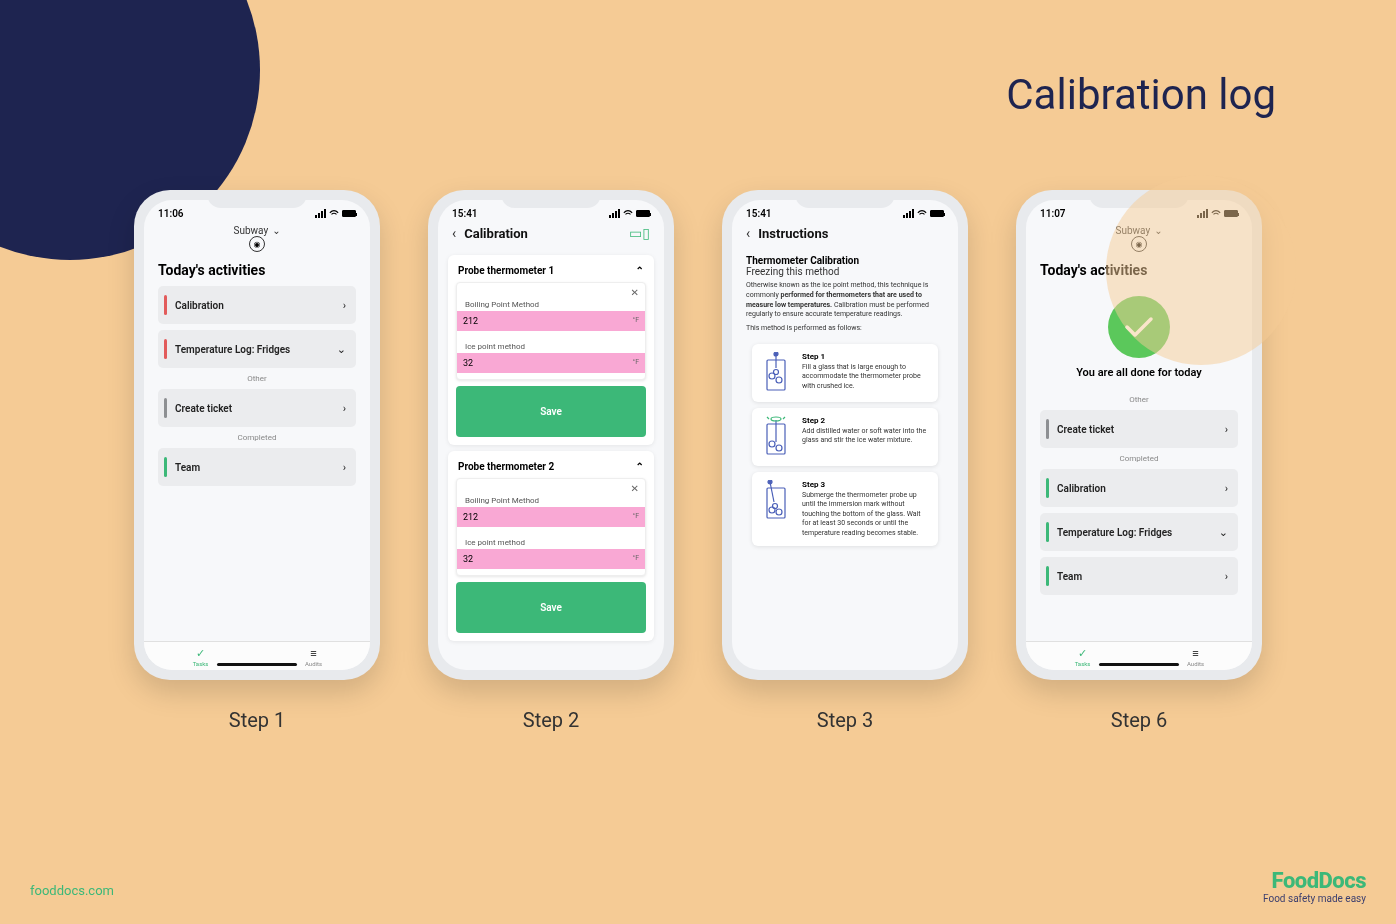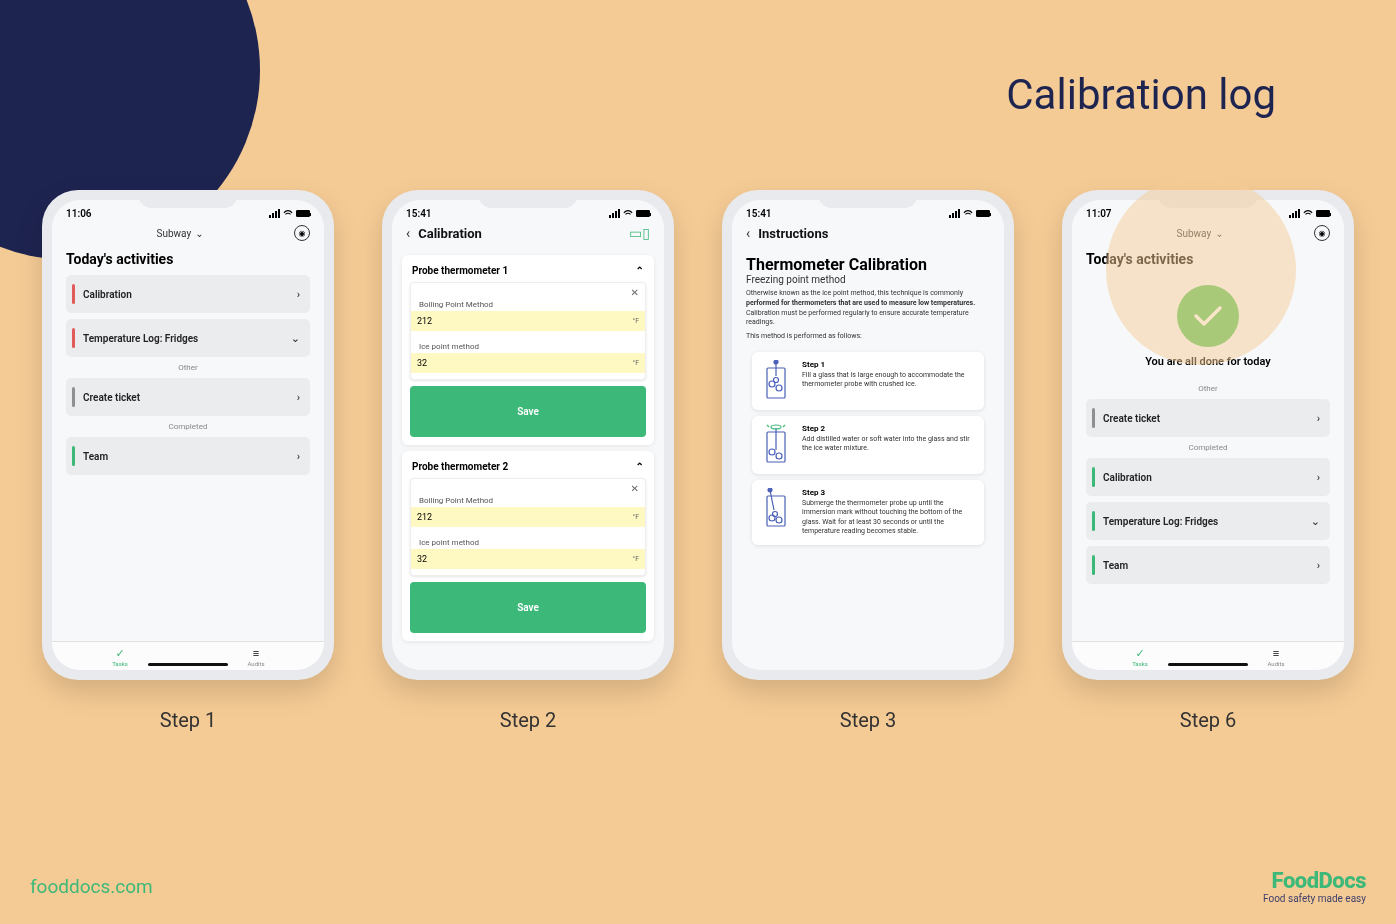--- a/index.html
+++ b/index.html
@@ -7,35 +7,35 @@
 
 .deco-circle-blue { position: absolute; width: 380px; height: 380px; background: #1e2450; border-radius: 50%; top: -120px; left: -120px; }
 .deco-circle-peach { position: absolute; width: 190px; height: 190px; background: rgba(245,203,149,0.5); border-radius: 50%; top: 175px; right: 100px; z-index: 50; }
 
 .title { position: absolute; top: 70px; right: 120px; font-size: 42px; font-weight: 400; color: #1e2450; }
 
 .phones-row { position: absolute; top: 190px; left: 0; right: 0; display: flex; justify-content: center; gap: 48px; }
 
 .phone-wrap { display: flex; flex-direction: column; align-items: center; gap: 28px; }
 
-.phone-frame { width: 292px; height: 490px; background: #e8eaed; border-radius: 36px; padding: 10px; box-shadow: 0 12px 28px rgba(0,0,0,0.15); position: relative; }
+.phone-frame { width: 246px; height: 490px; background: #e8eaed; border-radius: 36px; padding: 10px; box-shadow: 0 12px 28px rgba(0,0,0,0.15); position: relative; }
 .phone-screen { width: 100%; height: 100%; background: #f7f8fa; border-radius: 28px; overflow: hidden; display: flex; flex-direction: column; position: relative; }
 
 .notch { position: absolute; top: 0; left: 50%; transform: translateX(-50%); width: 100px; height: 18px; background: #e8eaed; border-radius: 0 0 14px 14px; z-index: 10; }
 
 .status-bar { display: flex; justify-content: space-between; align-items: center; padding: 8px 14px 2px; font-size: 10px; font-weight: 600; color: #000; }
 .status-icons { display: flex; gap: 3px; align-items: center; }
 .sig-bars { display: inline-flex; gap: 1px; align-items: flex-end; }
 .sig-bars span { width: 2px; background: #000; }
 .sig-bars span:nth-child(1){height:3px}.sig-bars span:nth-child(2){height:5px}.sig-bars span:nth-child(3){height:7px}.sig-bars span:nth-child(4){height:9px}
 .wifi-ico { width: 10px; height: 8px; }
 .batt-ico { width: 14px; height: 7px; border: 1px solid #000; border-radius: 1px; position: relative; background: #000; }
 .batt-ico::after { content:''; position:absolute; right:-2px; top:2px; width:1px; height:3px; background:#000; }
 
-.header-row { display: flex; justify-content: space-between; align-items: center; padding: 4px 14px 6px; }
+.header-row { display: flex; justify-content: space-between; align-items: center; padding: 4px 14px 6px; flex-direction: column; }
 .loc-select { display: flex; align-items: center; gap: 4px; font-size: 10px; color: #333; margin-left: auto; margin-right: auto; }
 .avatar-ico { width: 16px; height: 16px; border: 1.5px solid #333; border-radius: 50%; display: flex; align-items: center; justify-content: center; font-size: 8px; }
 
 .header-title-row { display: flex; align-items: center; gap: 8px; padding: 4px 14px 8px; justify-content: space-between; }
 .header-title-row .left { display: flex; align-items: center; gap: 8px; }
 .back-chevron { font-size: 14px; color: #333; }
 .screen-title { font-size: 13px; font-weight: 700; color: #111; }
 .book-ico { color: #3cb878; font-size: 14px; }
 
 .section-heading { font-size: 14px; font-weight: 700; padding: 4px 14px 8px; }
@@ -50,26 +50,26 @@
 .list-item .label { font-size: 10px; font-weight: 600; color: #222; flex: 1; }
 .list-item .chev { font-size: 11px; color: #222; }
 
 .section-label { font-size: 8px; color: #888; text-align: center; margin: 6px 0; }
 
 .probe-group { background: #fff; margin: 6px; border-radius: 6px; box-shadow: 0 1px 4px rgba(0,0,0,0.08); padding: 8px; }
 .probe-head { display: flex; justify-content: space-between; align-items: center; font-size: 10px; font-weight: 700; padding: 2px 2px 6px; }
 .method-card { background: #fff; border: 1px solid #eee; border-radius: 4px; padding: 6px 8px 0; margin-bottom: 6px; position: relative; }
 .close-x { position: absolute; top: 4px; right: 6px; font-size: 10px; color: #666; }
 .method-label { font-size: 8px; color: #555; margin-bottom: 2px; margin-top:11px;}
-.method-input { display: flex; justify-content: space-between; background: #fef9c3; padding: 5px 6px; font-size: 9px; margin: 2px -8px 6px; align-items: center; }
+.method-input { display: flex; justify-content: space-between; background: #f9a8d4; padding: 5px 6px; font-size: 9px; margin: 2px -8px 6px; }
 .method-input .unit { font-size: 7px; color: #666; }
 .save-btn { background: #3cb878; color: #fff; text-align: center; padding: 20px; border-radius: 4px; font-size: 10px; font-weight: 600; margin-top: 4px; }
 
 .instr-head { padding: 6px 14px 0; }
-.instr-title { font-size: 16px; font-weight: 700; }
+.instr-title { font-size: 10px; font-weight: 700; }
 .instr-sub { font-size: 10px; font-weight: 400; color: #333; margin-bottom: 4px; }
 .instr-body { font-size: 7px; color: #333; line-height: 1.4; margin-bottom: 4px; }
 .instr-body b { font-weight: 700; }
 
 .step-card { background: #fff; border-radius: 6px; margin: 6px 12px; padding: 8px; box-shadow: 0 1px 4px rgba(0,0,0,0.1); display: flex; gap: 10px; }
 .step-img { width: 32px; height: 42px; flex-shrink: 0; }
 .step-text .stitle { font-size: 8px; font-weight: 700; margin-bottom: 2px; }
 .step-text .sbody { font-size: 7px; color: #333; line-height: 1.35; }
 
 .success-check { width: 62px; height: 62px; background: #5bc85b; border-radius: 50%; margin: 10px auto 8px; display: flex; align-items: center; justify-content: center; }
@@ -79,21 +79,21 @@
 .tab { flex: 1; text-align: center; padding: 5px 0 3px; }
 .tab .ticon { font-size: 11px; }
 .tab .tlabel { font-size: 6px; color: #888; }
 .tab.active .ticon { color: #3cb878; }
 .tab.active .tlabel { color: #3cb878; }
 
 .home-ind { position: absolute; bottom: 4px; left: 50%; transform: translateX(-50%); width: 80px; height: 3px; background: #111; border-radius: 2px; }
 
 .step-caption { font-size: 20px; color: #333; font-weight: 400; }
 
-.footer-url { position: absolute; bottom: 26px; left: 30px; font-size: 19px; color: #3cb878; }
+.footer-url { position: absolute; bottom: 26px; left: 30px; font-size: 13px; color: #3cb878; }
 .footer-brand { position: absolute; bottom: 20px; right: 30px; text-align: right; }
 .brand-name { font-size: 22px; font-weight: 800; color: #3cb878; letter-spacing: -0.5px; }
 .brand-tag { font-size: 10px; color: #3b3e6e; }
 
 .chev-down::before { content: '⌄'; }
 .chev-right::before { content: '›'; }
 .chev-up::before { content: '⌃'; }
 .chev-left::before { content: '‹'; }
 
 .glass-svg { stroke: #4a5fb8; fill: none; stroke-width: 1.2; }
@@ -268,21 +268,21 @@
           </span>
         </div>
         <div class="header-title-row">
           <div class="left">
             <span class="back-chevron chev-left"></span>
             <span class="screen-title">Instructions</span>
           </div>
         </div>
         <div class="instr-head">
           <div class="instr-title">Thermometer Calibration</div>
-          <div class="instr-sub">Freezing point method</div>
+          <div class="instr-sub">Freezing this method</div>
           <div class="instr-body"><span>Otherwise known as the ice point method, this technique is commonly </span><b>performed for thermometers that are used to measure low temperatures.</b><span> Calibration must be performed regularly to ensure accurate temperature readings.</span></div>
           <div class="instr-body">This method is performed as follows:</div>
         </div>
         <div class="content-area">
           <div class="step-card">
             <svg class="step-img glass-svg" viewBox="0 0 32 42">
                 <rect x="7" y="8" width="18" height="30" rx="1"></rect>
                 <circle cx="12" cy="24" r="3"></circle>
                 <circle cx="19" cy="28" r="3"></circle>
                 <circle cx="16" cy="20" r="2.5"></circle>

